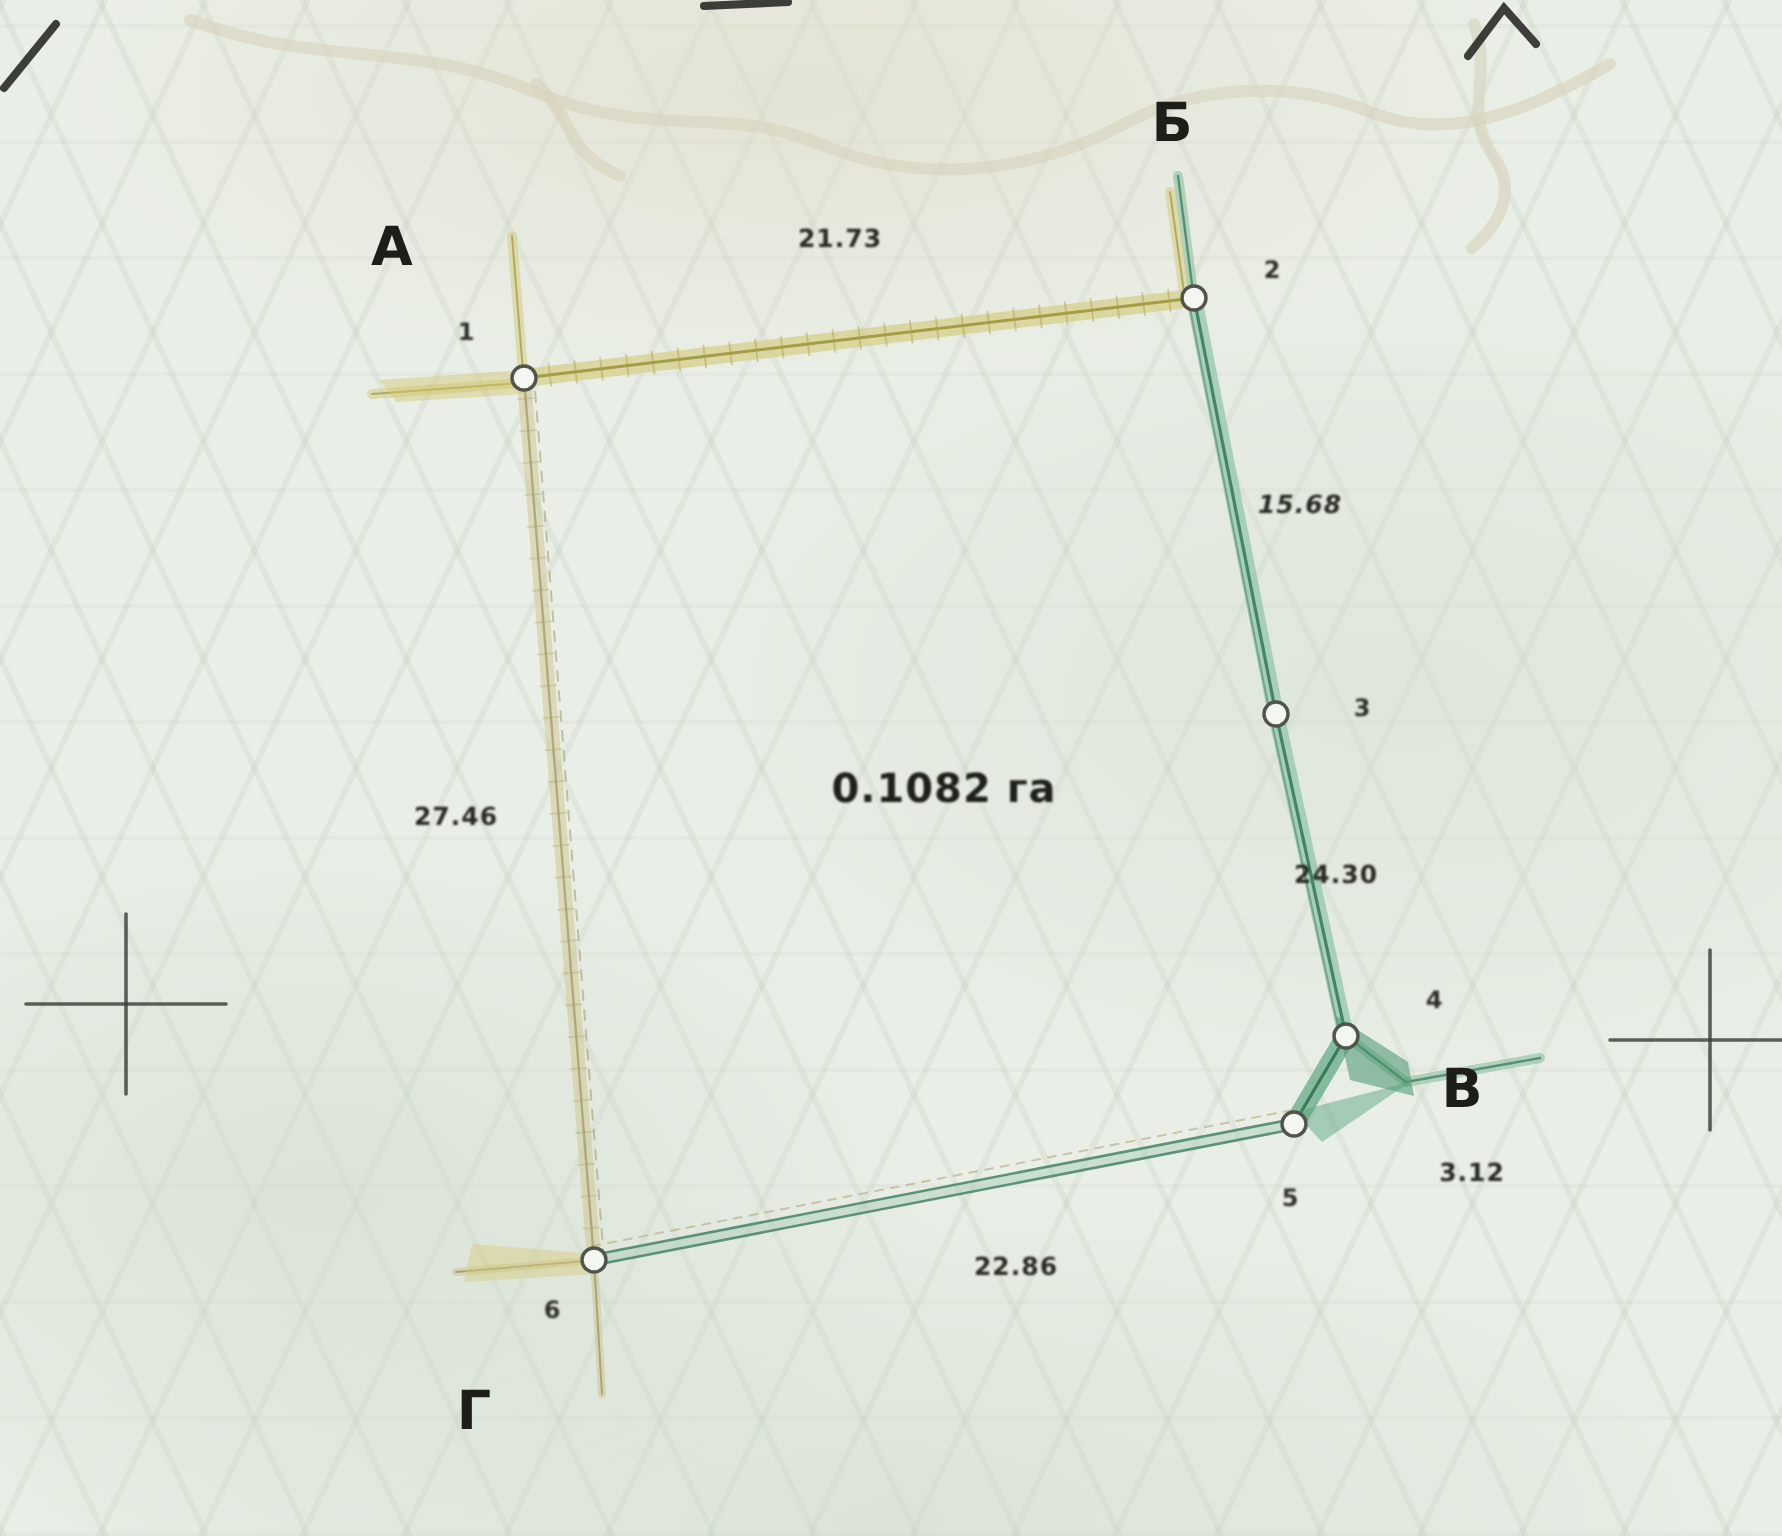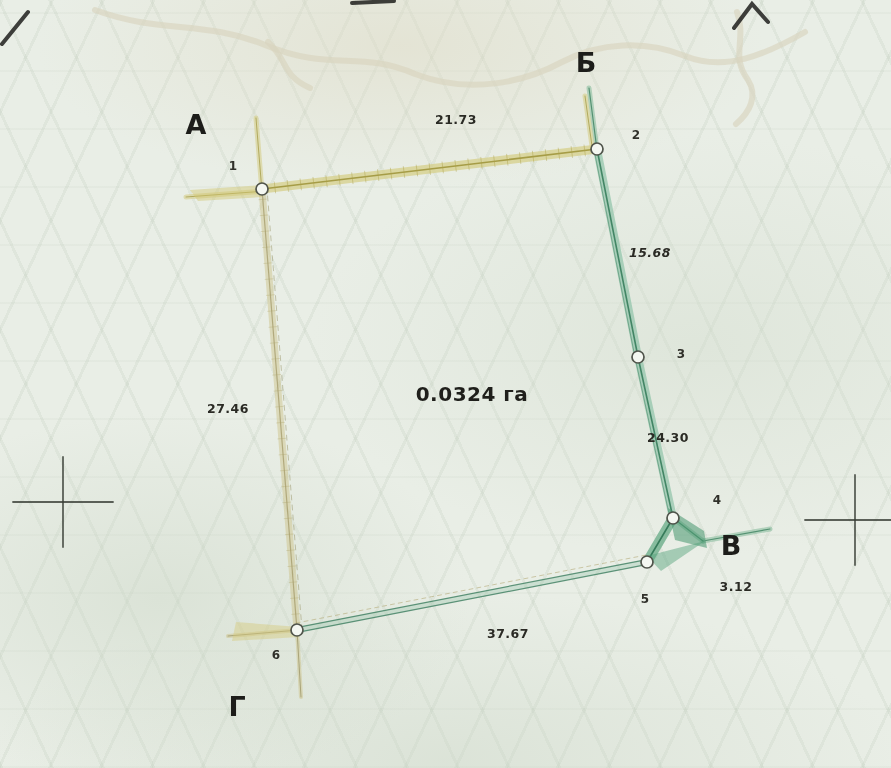--- a/index.html
+++ b/index.html
@@ -142,21 +142,21 @@
   <div class="lbl corner" style="left: 731px; top: 545px;">В</div>
   <div class="lbl corner" style="left: 237px; top: 706px;">Г</div>
 
   <div class="lbl ptnum" style="left: 233px; top: 166px;">1</div>
   <div class="lbl ptnum" style="left: 636px; top: 135px;">2</div>
   <div class="lbl ptnum" style="left: 681px; top: 354px;">3</div>
   <div class="lbl ptnum" style="left: 717px; top: 500px;">4</div>
   <div class="lbl ptnum" style="left: 645px; top: 599px;">5</div>
   <div class="lbl ptnum" style="left: 276px; top: 655px;">6</div>
 
-  <div class="lbl meas" style="left: 420px; top: 119px; margin-left: 36px;">21.73</div>
+  <div class="lbl meas" style="left: 420px; top: 119px;">21.73</div>
   <div class="lbl meas" style="left: 650px; top: 252px; font-style: italic;">15.68</div>
   <div class="lbl meas" style="left: 668px; top: 437px;">24.30</div>
   <div class="lbl meas" style="left: 228px; top: 408px;">27.46</div>
   <div class="lbl meas" style="left: 736px; top: 586px;">3.12</div>
-  <div class="lbl meas" style="left: 508px; top: 633px;">37.67</div>
+  <div class="lbl meas" style="left: 508px; top: 633px;">22.86</div>
 
-  <div class="lbl area" style="left: 472px; top: 394px;">0.0324 га</div>
+  <div class="lbl area" style="left: 472px; top: 394px;">0.1082 га</div>
 </div>
 
 </body></html>

